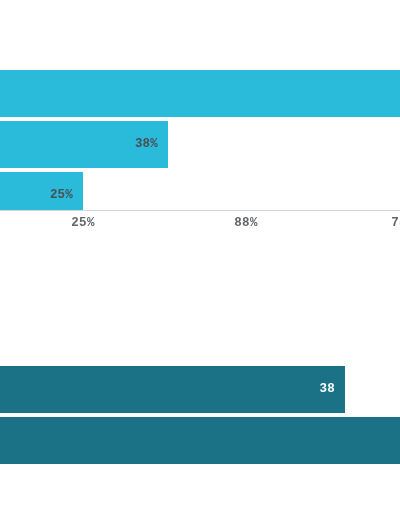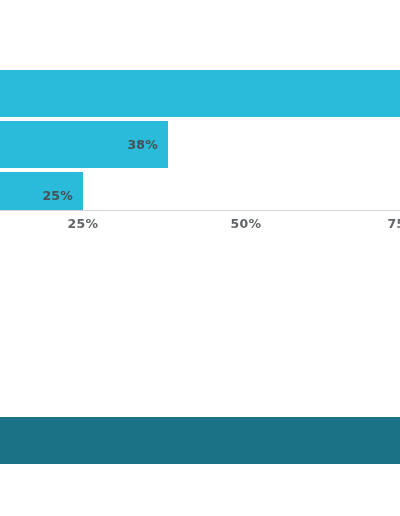--- a/index.html
+++ b/index.html
@@ -21,20 +21,21 @@
     height: 516px;
     background: #ffffff;
     overflow: hidden;
   }
 
   
   .chart-panel {
     position: absolute;
     left: 0;
     width: 400px;
+    font-family: Liberation Mono, monospace;
   }
   #chart-top    { top: 0px;   height: 240px; }
   #chart-bottom { top: 246px; height: 270px; }
 
   .plot-area {
     position: absolute;
     left: 0;
     width: 400px;
     overflow: hidden;
   }
@@ -121,31 +122,35 @@
         <div class="bar light" id="top-bar-2" style="width: 83px; background: rgb(42, 186, 218);"></div>
         <div class="bar-label on-light" id="top-bar-2-label" style="left: 41px; width: 32px; text-align: right;">25%</div>
       </div>
 
     </div>
 
     <div class="axis-line" id="axis-line-top"></div>
 
     <div class="tick-labels" id="ticks-top">
       <span class="tick-label" style="left:83px;">25%</span>
-      <span class="tick-label" style="left:246px;">50%</span>
+      <span class="tick-label" style="left:246px;">88%</span>
       <span class="tick-label" style="left:403px;">75%</span>
     </div>
 
   </div>
 
   <div class="chart-panel" id="chart-bottom">
 
     <div class="plot-area" id="plot-bottom">
 
 
+      <div class="bar-row" style="top:51px;">
+        <div class="bar dark" id="bot-bar-1" style="width: 345px; background: rgb(27, 114, 135);"></div>
+        <div class="bar-label on-dark" id="bot-bar-1-label" style="left: 303px; width: 32px; text-align: right;">38</div>
+      </div>
 
       <div class="bar-row" style="top:102px;">
         <div class="bar dark" id="bot-bar-2" style="width: 400px; background: rgb(27, 114, 135);"></div>
 
       </div>
 
     </div>
 
   </div>
 

